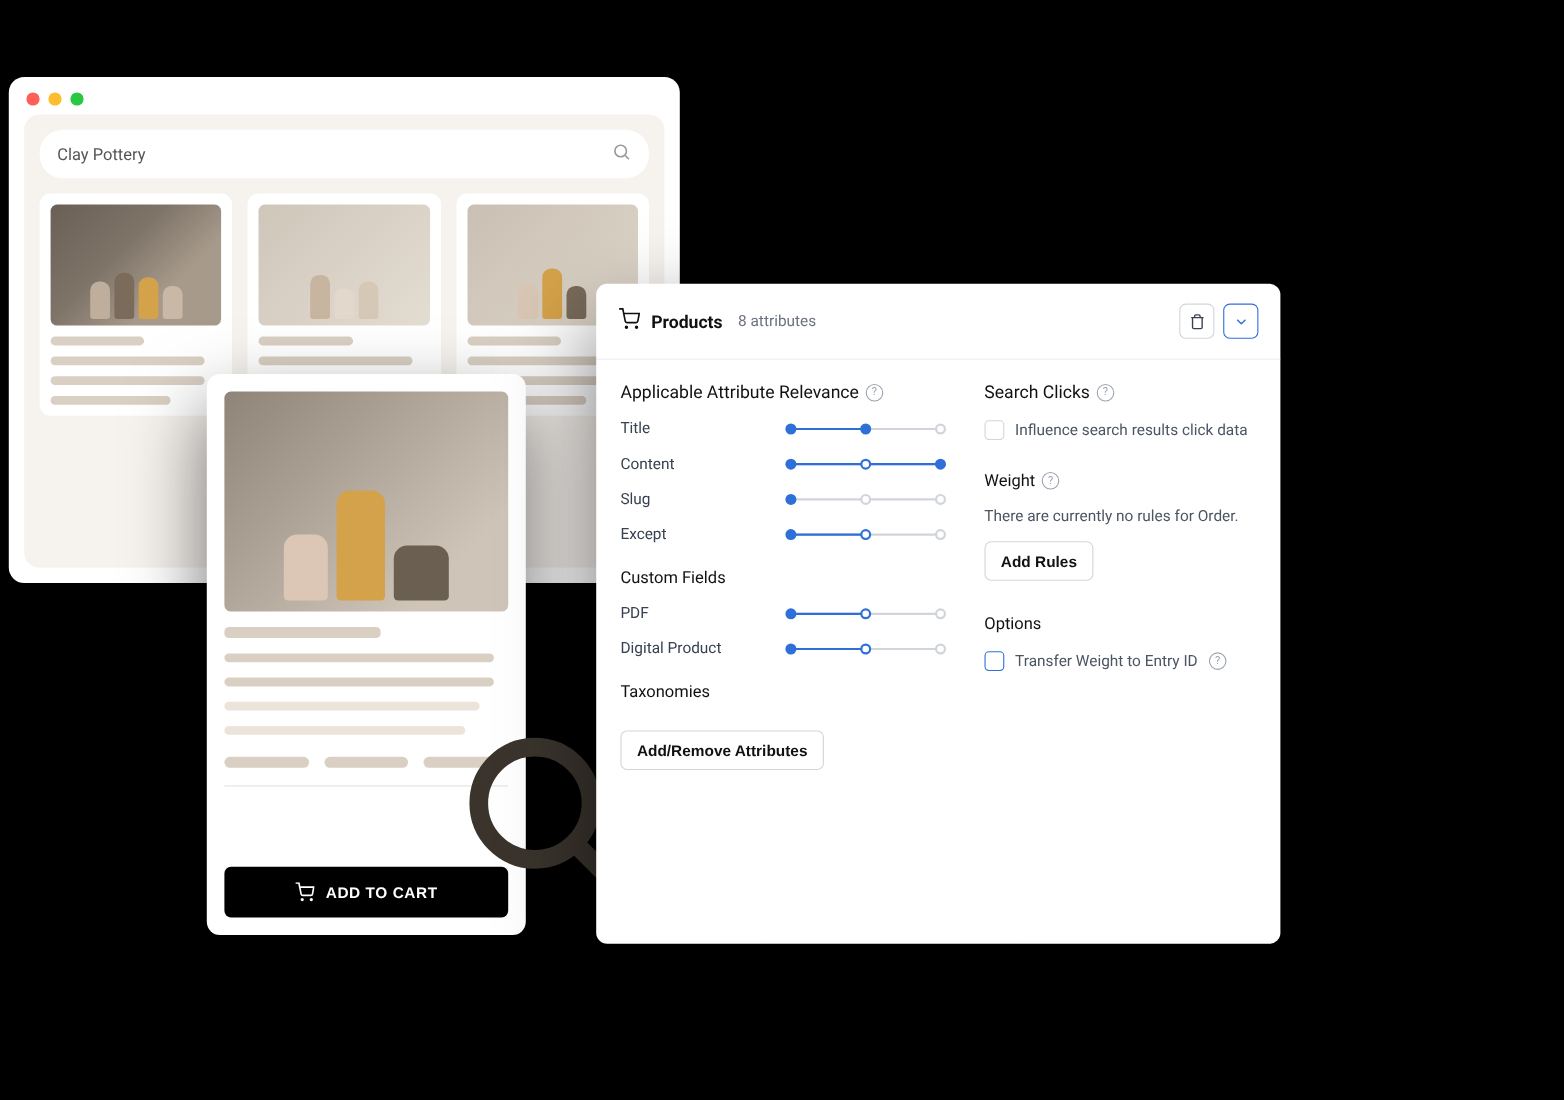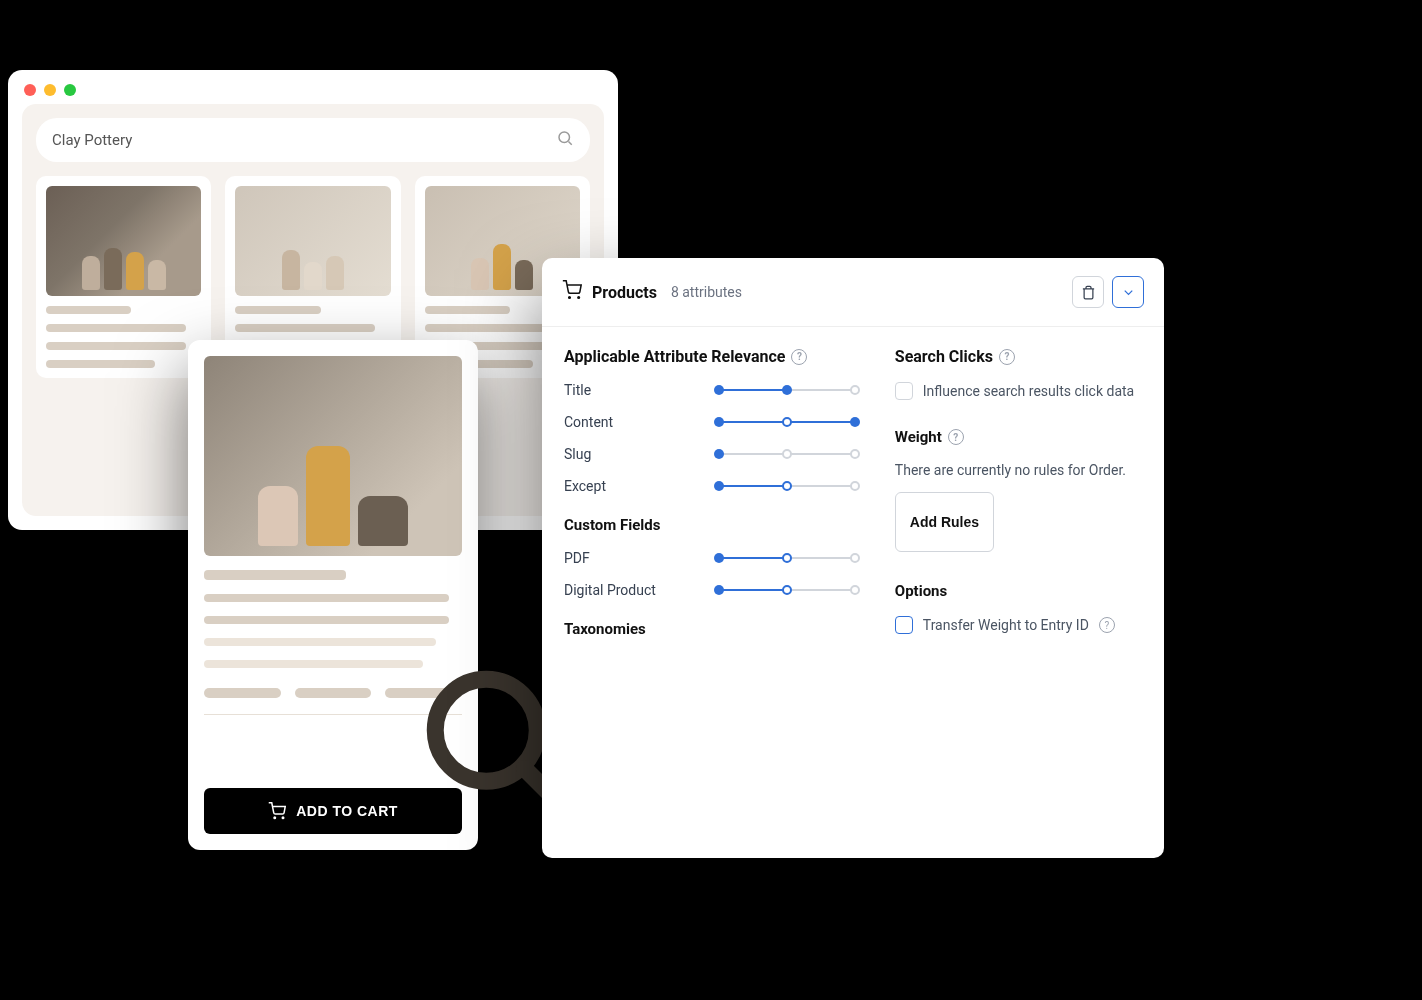--- a/index.html
+++ b/index.html
@@ -113,21 +113,21 @@
   .icon-btn{
     width:32px; height:32px; border:1px solid #d1d5db; border-radius:6px;
     background:#fff; display:flex; align-items:center; justify-content:center; cursor:pointer;
   }
   .icon-btn.primary{ border-color:#2f6fd8; }
   .icon-btn svg{ width:15px; height:15px; stroke:#374151; fill:none; stroke-width:2;}
   .icon-btn.primary svg{ stroke:#2f6fd8; }
 
   .panel-body{ display:flex; padding:20px 22px; gap:40px; }
   .col{ flex:1; }
-  .sec-title{ font-size:16px; font-weight:700; color:#111; display:flex; align-items:center; gap:6px; margin-bottom:16px;}
+  .sec-title{ font-size:16px; font-weight:400; color:#111; display:flex; align-items:center; gap:6px; margin-bottom:16px;}
   .sec-title.sm{ font-size:15px; margin-top:22px;}
   .help-ic{ width:16px; height:16px; border:1.5px solid #9ca3af; border-radius:50%; display:inline-flex; align-items:center; justify-content:center; font-size:10px; color:#9ca3af;}
 
   .attr-row{ display:flex; align-items:center; margin-bottom:16px;}
   .attr-label{ width:155px; font-size:14px; color:#374151;}
   .attr-label.dim{ color:#9ca3af;}
   .slider{ position:relative; flex:1; height:4px; }
   .track{ position:absolute; left:0; right:0; top:1px; height:2px; background:#d1d5db; border-radius:2px;}
   .fill{ position:absolute; left:0; top:1px; height:2px; background:#2f6fd8; border-radius:2px;}
   .dot{ position:absolute; width:10px; height:10px; border-radius:50%; top:-3px; transform:translateX(-50%);}
@@ -137,21 +137,21 @@
   .dot.grey{ background:#fff; border:2px solid #d1d5db; box-sizing:border-box;}
   .dot.end{ left:100%;}
   .slider.dim .track{ background:#e5e7eb;}
   .slider.dim .fill{ background:#a3bce8;}
   .slider.dim .dot.start{ background:#a3bce8;}
   .slider.dim .dot.ring{ border-color:#a3bce8;}
   .slider.dim .dot.solid{ background:#a3bce8;}
 
   .btn-outline{
     background:#fff; border:1px solid #d1d5db; color:#111;
-    font-size:14px; font-weight:600; padding:21px 14px; border-radius:6px; cursor:pointer;
+    font-size:14px; font-weight:600; padding:9px 14px; border-radius:6px; cursor:pointer;
   }
 
   .chk-row{ display:flex; align-items:center; gap:10px; font-size:14px; color:#4b5563; margin-bottom:6px;}
   .chk{ width:18px; height:18px; border:1.5px solid #d1d5db; border-radius:4px; background:#fff;}
   .chk.blue{ border-color:#2f6fd8;}
   .muted-text{ font-size:14px; color:#4b5563; margin-bottom:14px;}
 </style>
 </head>
 <body>
 
@@ -347,20 +347,21 @@
         <div class="fill" style="width:50%"></div>
         <div class="dot start"></div>
         <div class="dot ring" style="left:50%"></div>
         <div class="dot grey end"></div>
       </div>
     </div>
         </div>
 
       <div class="sec-title sm">Taxonomies</div>
 
+      <button class="btn-outline" style="margin-top:10px">Add/Remove Attributes</button>
     </div>
 
     <div class="col" style="flex:0.85">
       <div class="sec-title">
         <span>Search Clicks</span>
         <span class="help-ic">?</span>
       </div>
       <label class="chk-row">
         <span class="chk"></span>
         <span>Influence search results click data</span>

